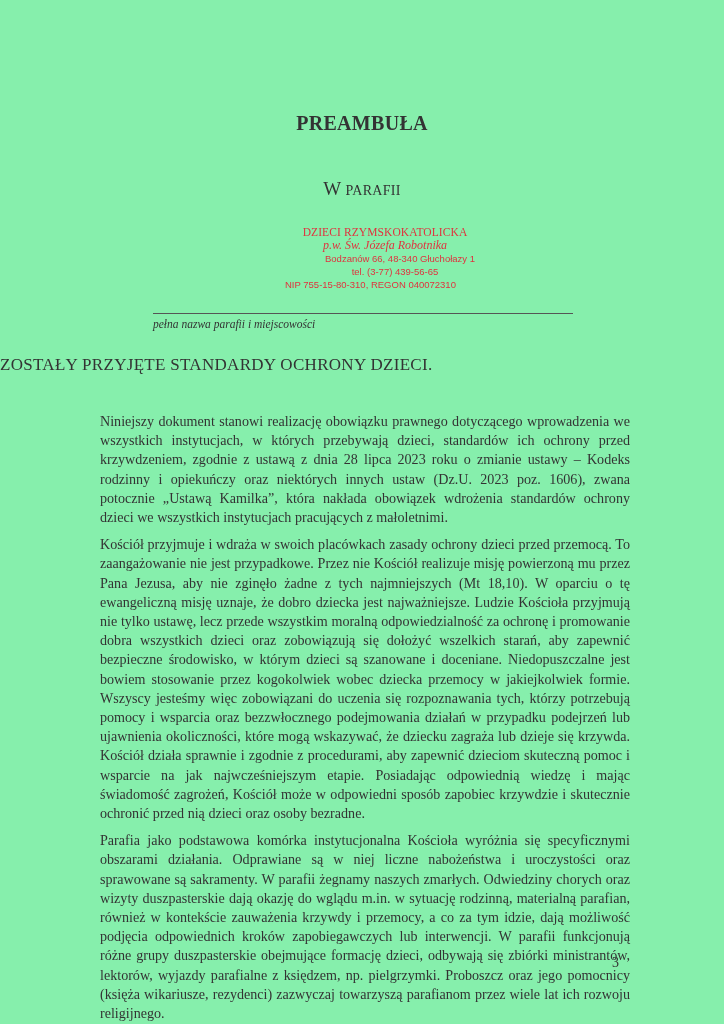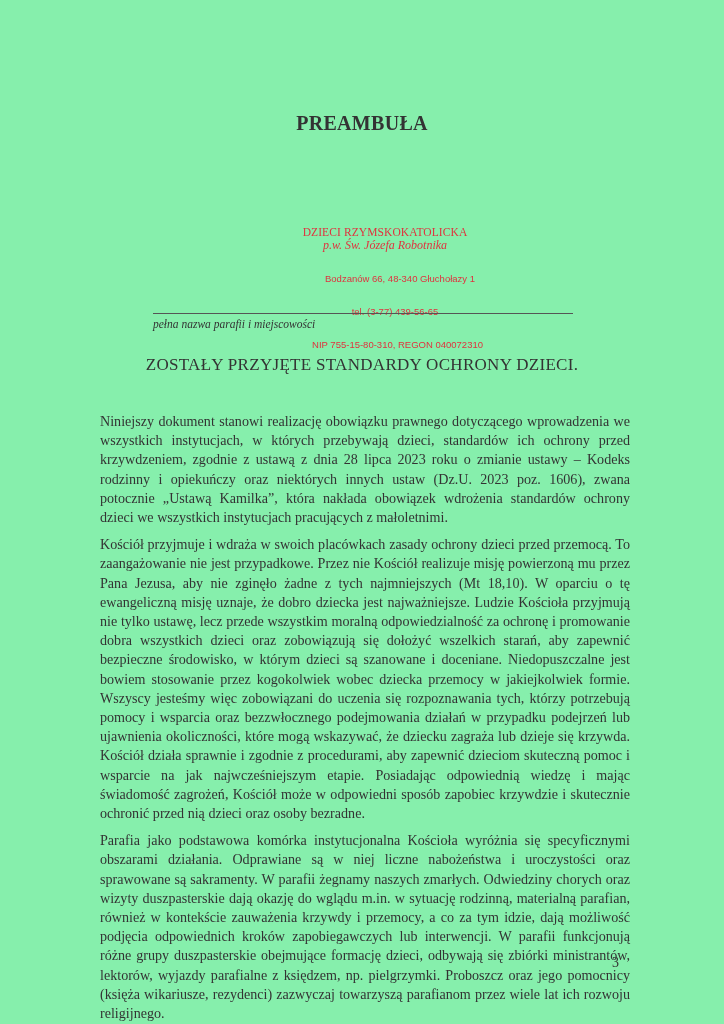--- a/index.html
+++ b/index.html
@@ -59,25 +59,24 @@
       letter-spacing: 0.1px;
     }
     .stamp .l2 {
       font-family: Liberation Serif, serif;
       font-style: italic;
       font-size: 12px;
     }
     .stamp .l3, .stamp .l4, .stamp .l5 {
       font-family: "Liberation Sans", sans-serif;
       font-size: 9.5px;
-      margin-top: 20px;
     }
     .stamp .l3 { text-align: right; padding-right: 10px; }
     .stamp .l4 { text-align: center; padding-left: 20px; }
-    .stamp .l5 { text-align: right; padding-right: 2px; }
+    .stamp .l5 { text-align: left; padding-right: 2px; }
 
     .sig-line {
       position: absolute;
       top: 313px;
       left: 153px;
       width: 420px;
       height: 0;
       border-top: 1px solid #555;
     }
     .sig-caption {
@@ -87,21 +86,20 @@
       width: 433px;
       font-family: "Liberation Serif", serif;
       font-style: italic;
       font-size: 11.5px;
       color: #333;
     }
     .heading {
       position: absolute;
       top: 355px;
       left: 0; width: 724px;
-      text-align: center;
       font-family: "Liberation Serif", serif;
       font-size: 17px;
       letter-spacing: 0.3px;
       color: #333;
     }
     .body {
       position: absolute;
       top: 404px;
       left: 100px;
       width: 530px;
@@ -123,20 +121,24 @@
       color: #333;
     }
   </style>
 </head>
 <body>
 
 <div class="page">
 
   <div class="title">PREAMBUŁA</div>
 
+  <div class="subtitle">
+    <span class="big">W</span>
+    <span class="small">PARAFII</span>
+  </div>
 
   <div class="stamp" style="color: rgb(224, 50, 62);">
     <div class="l1">DZIECI RZYMSKOKATOLICKA</div>
     <div class="l2">p.w. Św. Józefa Robotnika</div>
     <div class="l3">Bodzanów 66, 48-340 Głuchołazy 1</div>
     <div class="l4">tel. (3-77) 439-56-65</div>
     <div class="l5">NIP 755-15-80-310, REGON 040072310</div>
   </div>
 
   <div class="sig-line"></div>

